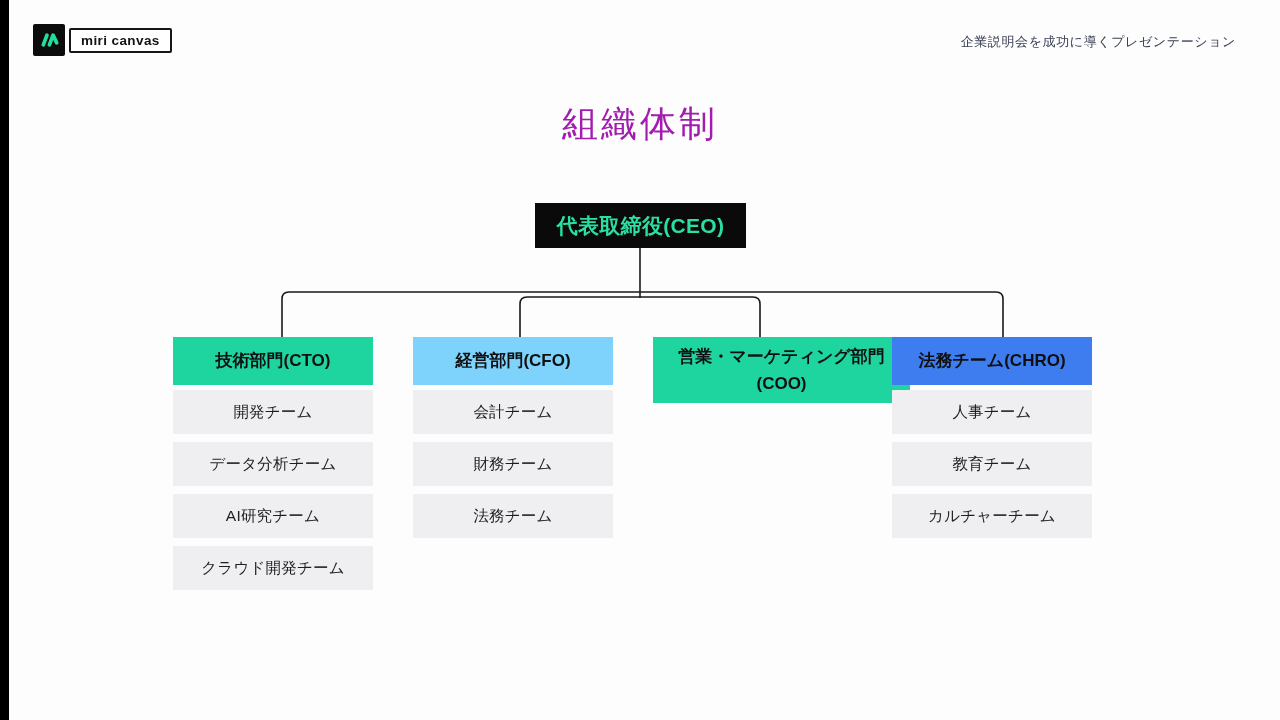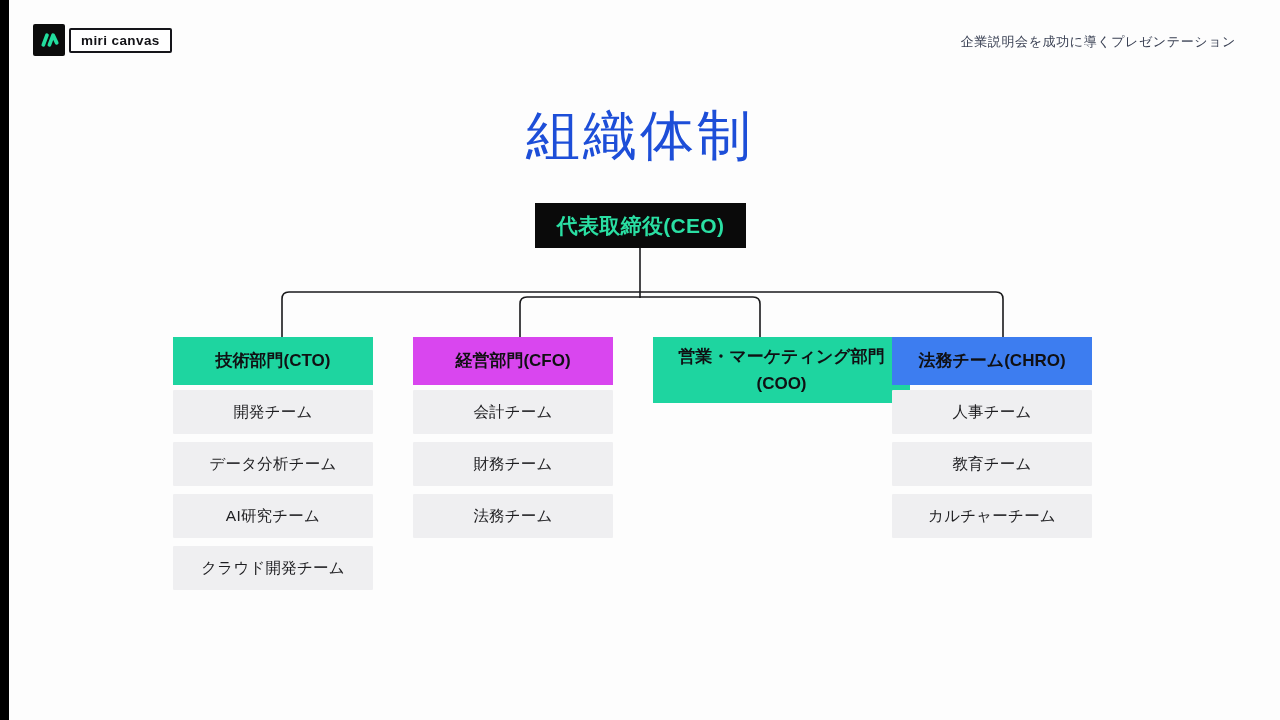--- a/index.html
+++ b/index.html
@@ -23,21 +23,21 @@
   }
   .tagline{
     position:absolute;top:33px;right:44px;
     font-family:"Liberation Serif","DejaVu Serif",serif;
     font-size:13px;letter-spacing:0.6px;color:#3a4154;text-align:center;
   }
   .title{
     position:absolute;left:0;right:0;top:100px;margin:0;
     text-align:center;
     font-family:"Liberation Serif","DejaVu Serif",serif;
-    font-weight:400;font-size:54px;letter-spacing:3px;color:#1d4ed8;
+    font-weight:400;font-size:36px;letter-spacing:3px;color:#a21caf;
   }
   .ceo-box{
     position:absolute;left:535px;top:203px;width:211px;height:45px;
     background:var(--ceo-bg,#0a0a0a);
     display:flex;align-items:center;justify-content:center;
     color:var(--ceo-text,#2adfa3);
     font-size:21px;font-weight:700;letter-spacing:0.3px;
   }
   .connectors{position:absolute;left:0;top:0;pointer-events:none;}
   .connectors path{stroke:var(--line,#1a1a1c);stroke-width:1.6;fill:none;}
@@ -87,21 +87,21 @@
     <div class="dept-header" style="background: rgb(30, 213, 160);">技術部門(CTO)</div>
     <div class="team-list">
         <div class="team-item">開発チーム</div>
         <div class="team-item">データ分析チーム</div>
         <div class="team-item">AI研究チーム</div>
         <div class="team-item">クラウド開発チーム</div>
       </div>
   </div>
 
   <div class="dept-col" style="left:413px">
-    <div class="dept-header" style="background: #d946ef;">経営部門(CFO)</div>
+    <div class="dept-header" style="background: #7dd3fc;">経営部門(CFO)</div>
     <div class="team-list">
         <div class="team-item">会計チーム</div>
         <div class="team-item">財務チーム</div>
         <div class="team-item">法務チーム</div>
       </div>
   </div>
 
   <div class="dept-col" style="left:653px;width:257px">
     <div class="dept-header" style="background: rgb(30, 213, 160);">営業・マーケティング部門(COO)</div>
   </div>

